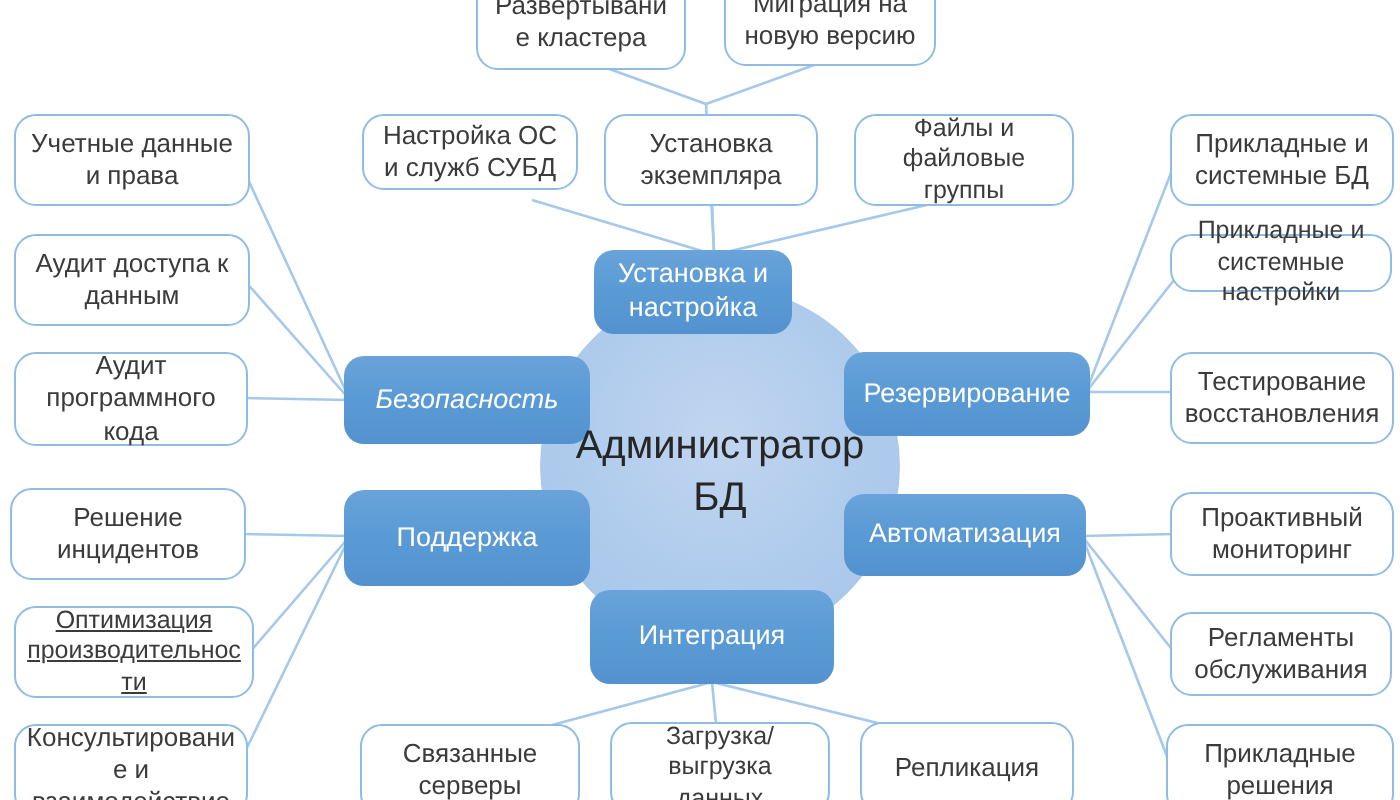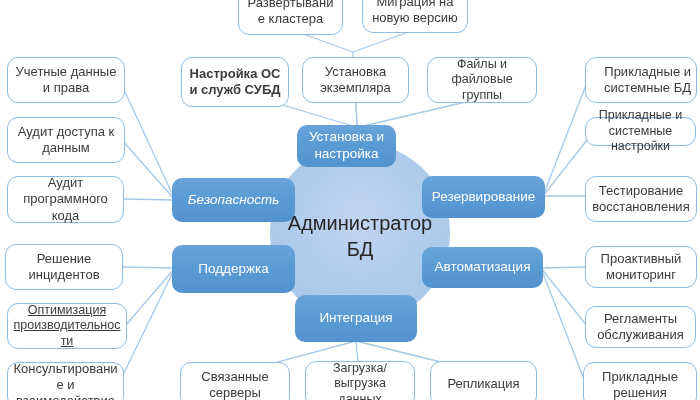--- a/index.html
+++ b/index.html
@@ -36,27 +36,27 @@
   
   #branch-0{left:297px;top:125px;width:99px;height:42px;}
   #branch-1{left:172px;top:178px;width:123px;height:44px;font-style:italic;}
   #branch-2{left:422px;top:176px;width:123px;height:42px;}
   #branch-3{left:172px;top:245px;width:123px;height:48px;}
   #branch-4{left:422px;top:247px;width:121px;height:41px;}
   #branch-5{left:295px;top:295px;width:122px;height:47px;}
   
   #leaf-0{left:238px;top:-13px;width:105px;height:48px;}
   #leaf-1{left:362px;top:-13px;width:106px;height:46px;}
-  #leaf-2{left:181px;top:57px;width:108px;height:50px;font-weight:bold;}
+  #leaf-2{left:181px;top:57px;width:108px;height:38px;}
   #leaf-3{left:302px;top:57px;width:107px;height:46px;}
   #leaf-4{left:427px;top:57px;width:110px;height:46px;}
   #leaf-5{left:7px;top:57px;width:118px;height:46px;}
   #leaf-6{left:7px;top:117px;width:118px;height:46px;}
   #leaf-7{left:7px;top:176px;width:117px;height:47px;}
-  #leaf-8{left:585px;top:57px;width:112px;height:46px;text-align:right;}
+  #leaf-8{left:585px;top:57px;width:112px;height:46px;}
   #leaf-9{left:585px;top:117px;width:111px;height:29px;}
   #leaf-10{left:585px;top:176px;width:112px;height:46px;}
   #leaf-11{left:5px;top:244px;width:118px;height:46px;}
   #leaf-12{left:7px;top:303px;width:120px;height:46px;text-decoration:underline;}
   #leaf-13{left:7px;top:362px;width:117px;height:46px;}
   #leaf-14{left:585px;top:246px;width:112px;height:42px;}
   #leaf-15{left:585px;top:306px;width:111px;height:42px;}
   #leaf-16{left:583px;top:362px;width:114px;height:46px;}
   #leaf-17{left:180px;top:362px;width:110px;height:46px;}
   #leaf-18{left:305px;top:361px;width:110px;height:46px;}

